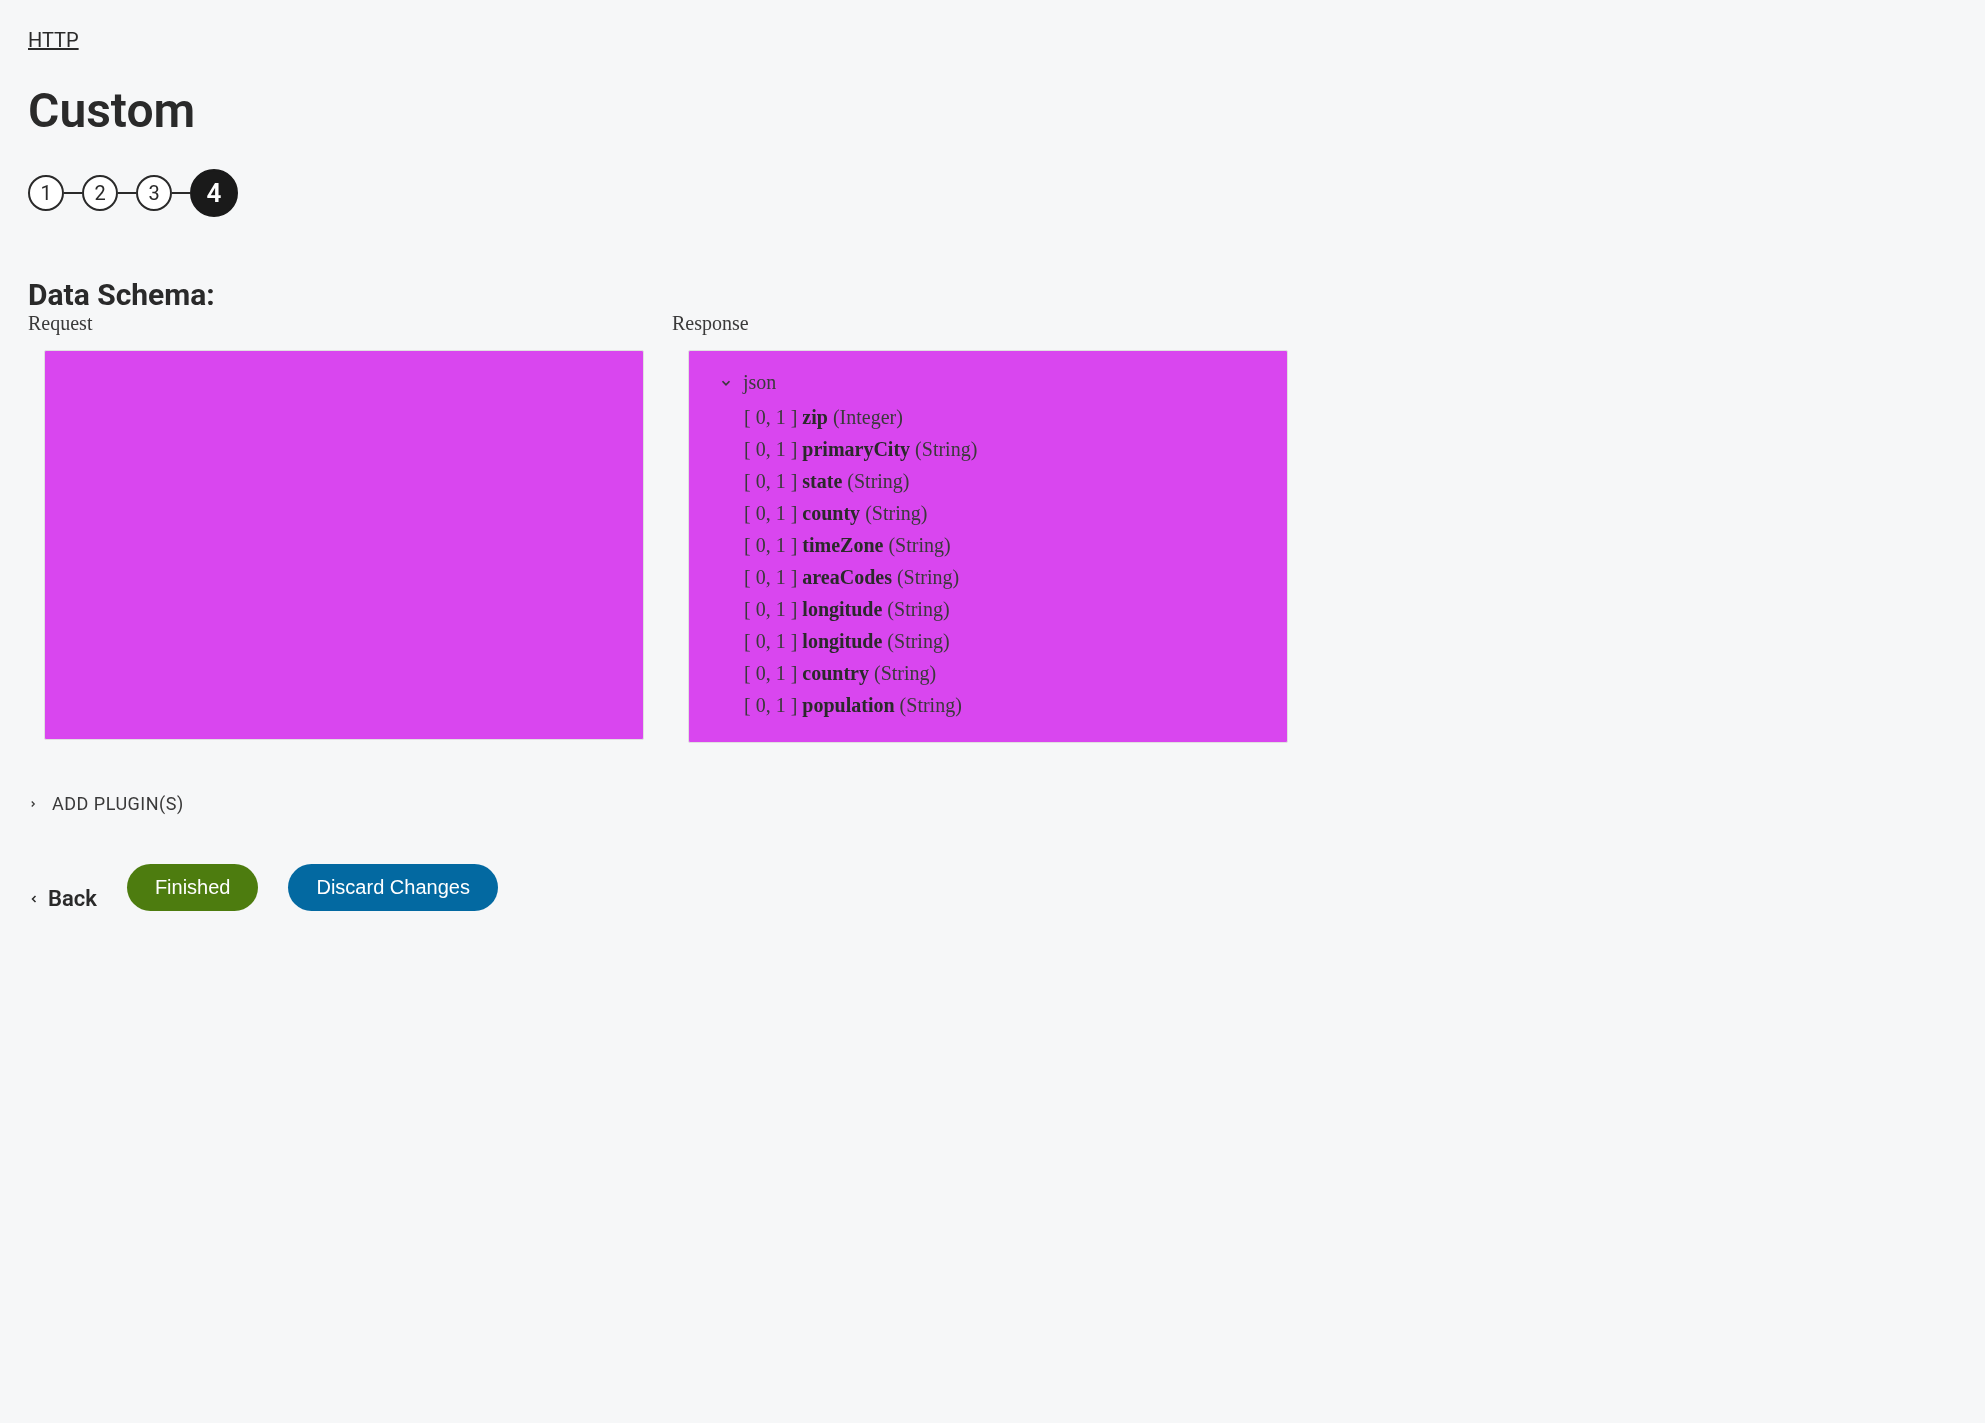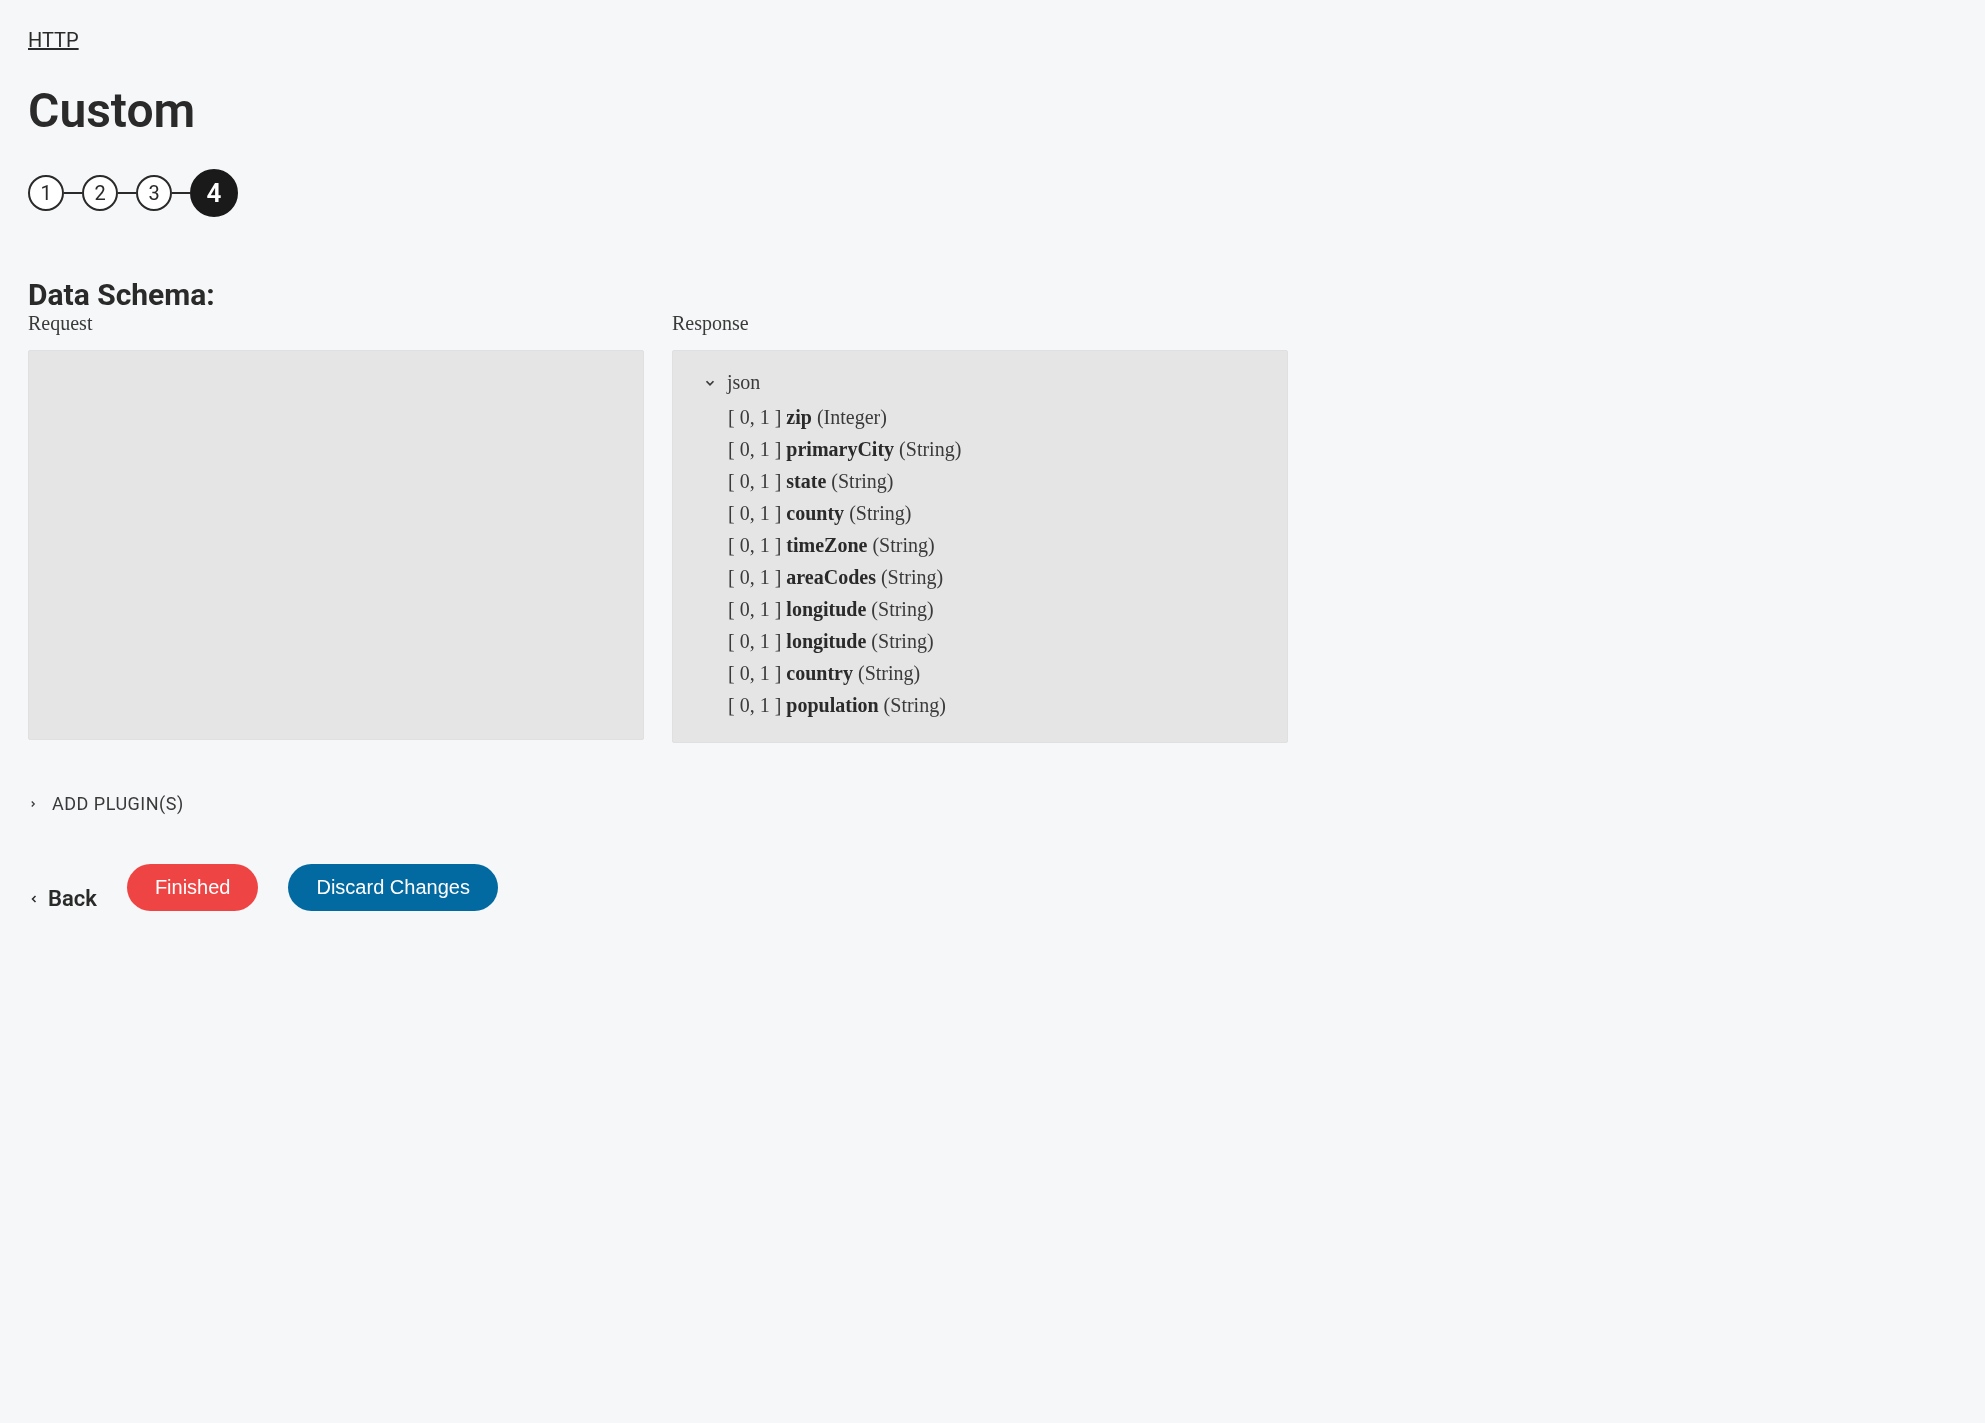--- a/index.html
+++ b/index.html
@@ -76,25 +76,26 @@
     .panel {
       flex: 1;
       max-width: 616px;
     }
     .panel-label {
       font-size: 20px;
       color: #3a3a3a;
       margin-bottom: 15px;
     }
     .panel-box {
-      background: #e5e5e5;
+      background: #d946ef;
       border: 1px solid #e0e0e0;
       border-radius: 2px;
       min-height: 390px;
       padding: 20px 20px 20px 30px;
+      margin-left: 16px;
     }
     .tree-root {
       display: flex;
       align-items: center;
       gap: 10px;
       font-size: 20px;
       color: #3a3a3a;
       margin-bottom: 8px;
       cursor: pointer;
     }
@@ -173,21 +174,21 @@
     .btn {
       border: none;
       border-radius: 999px;
       padding: 12px 28px;
       font-size: 20px;
       font-weight: 500;
       color: #fff;
       cursor: pointer;
     }
     .btn-primary {
-      background: #ef4444;
+      background: #4d7c0f;
     }
     .btn-secondary {
       background: #0369a1;
     }
   </style>
 </head>
 <body>
 
 
 

